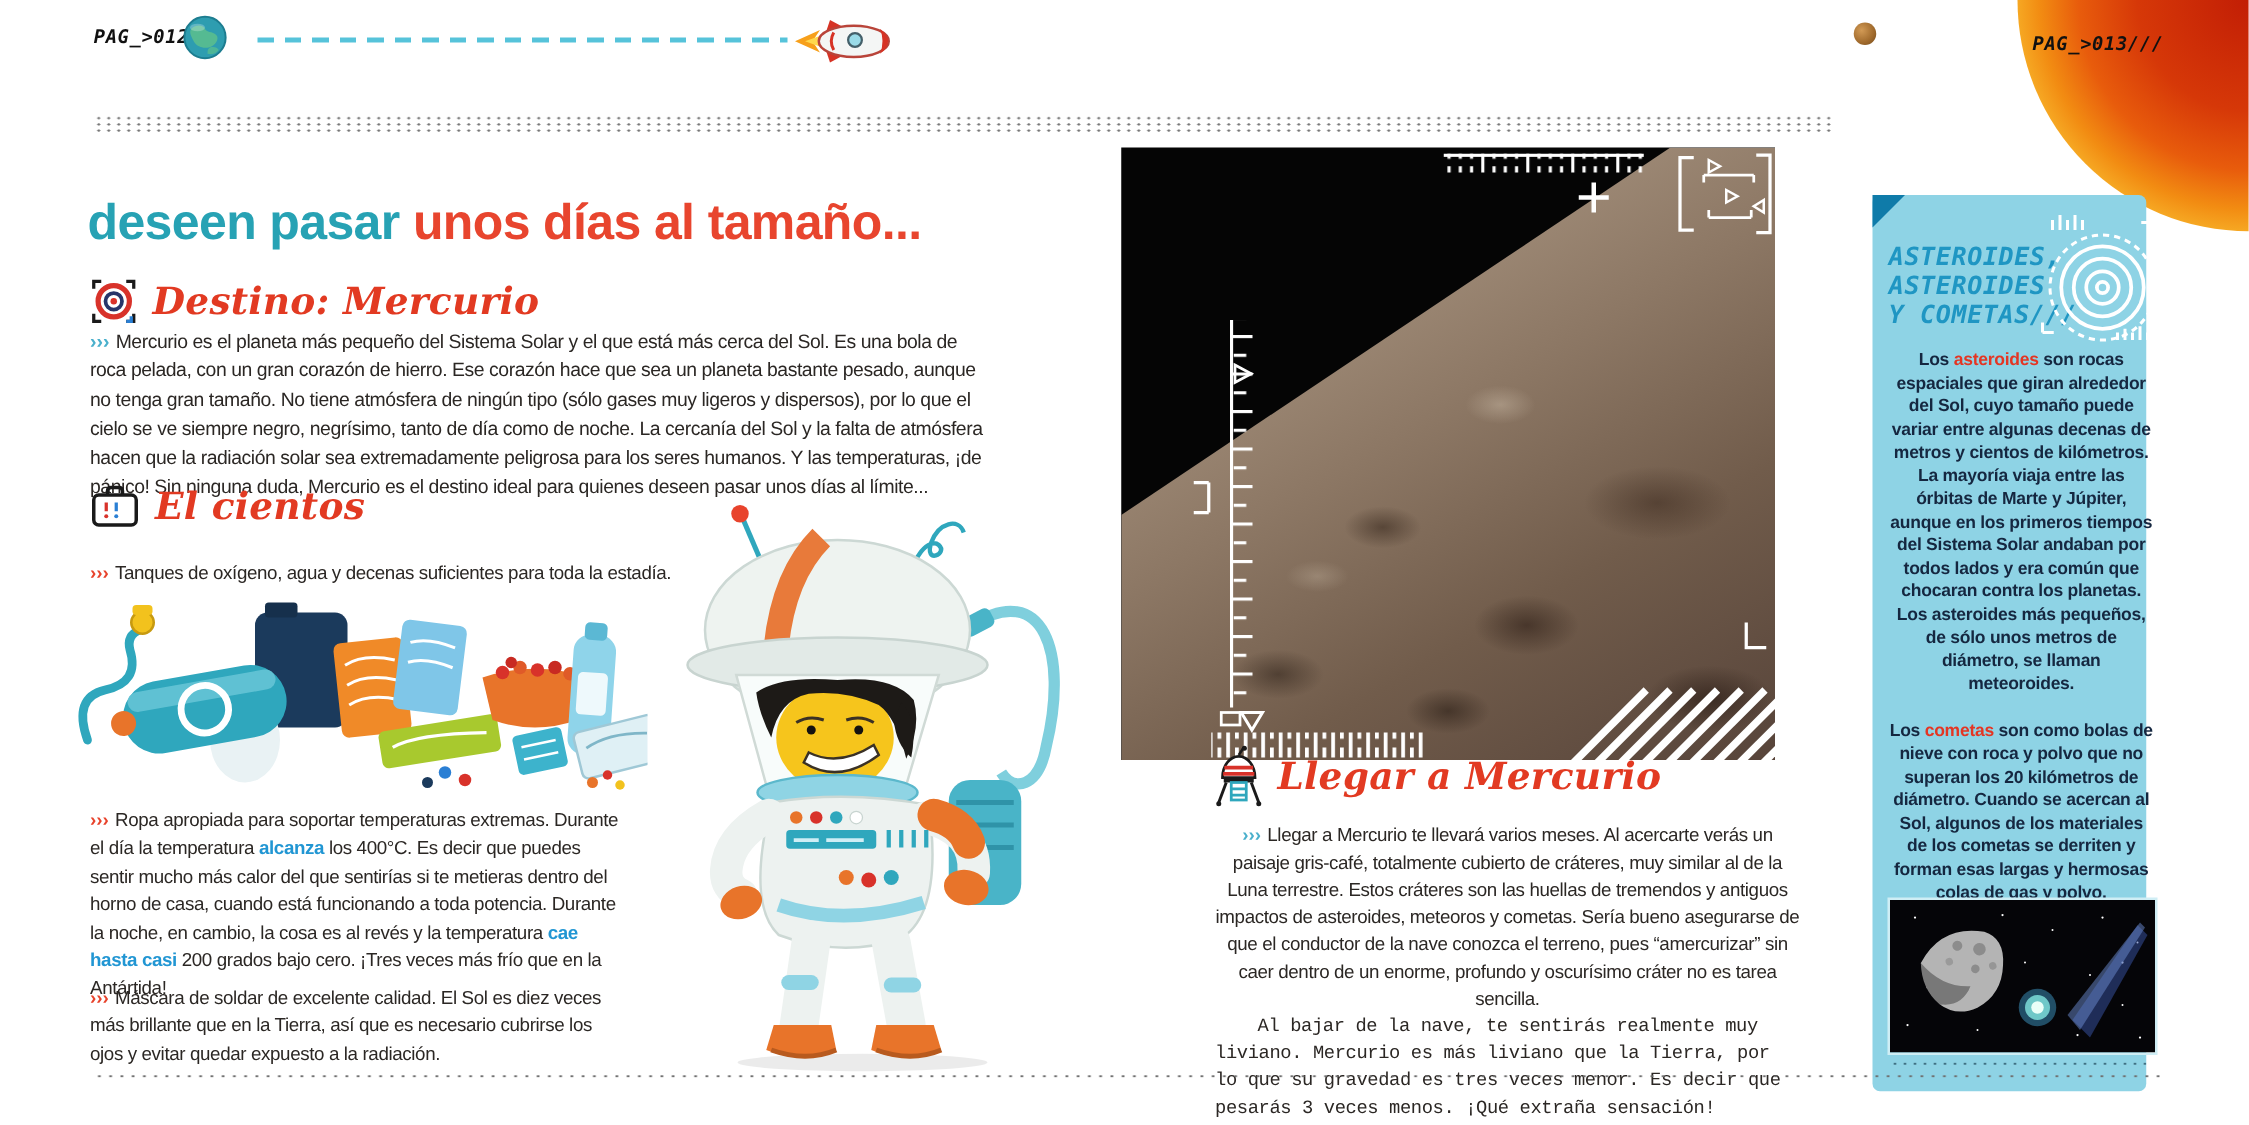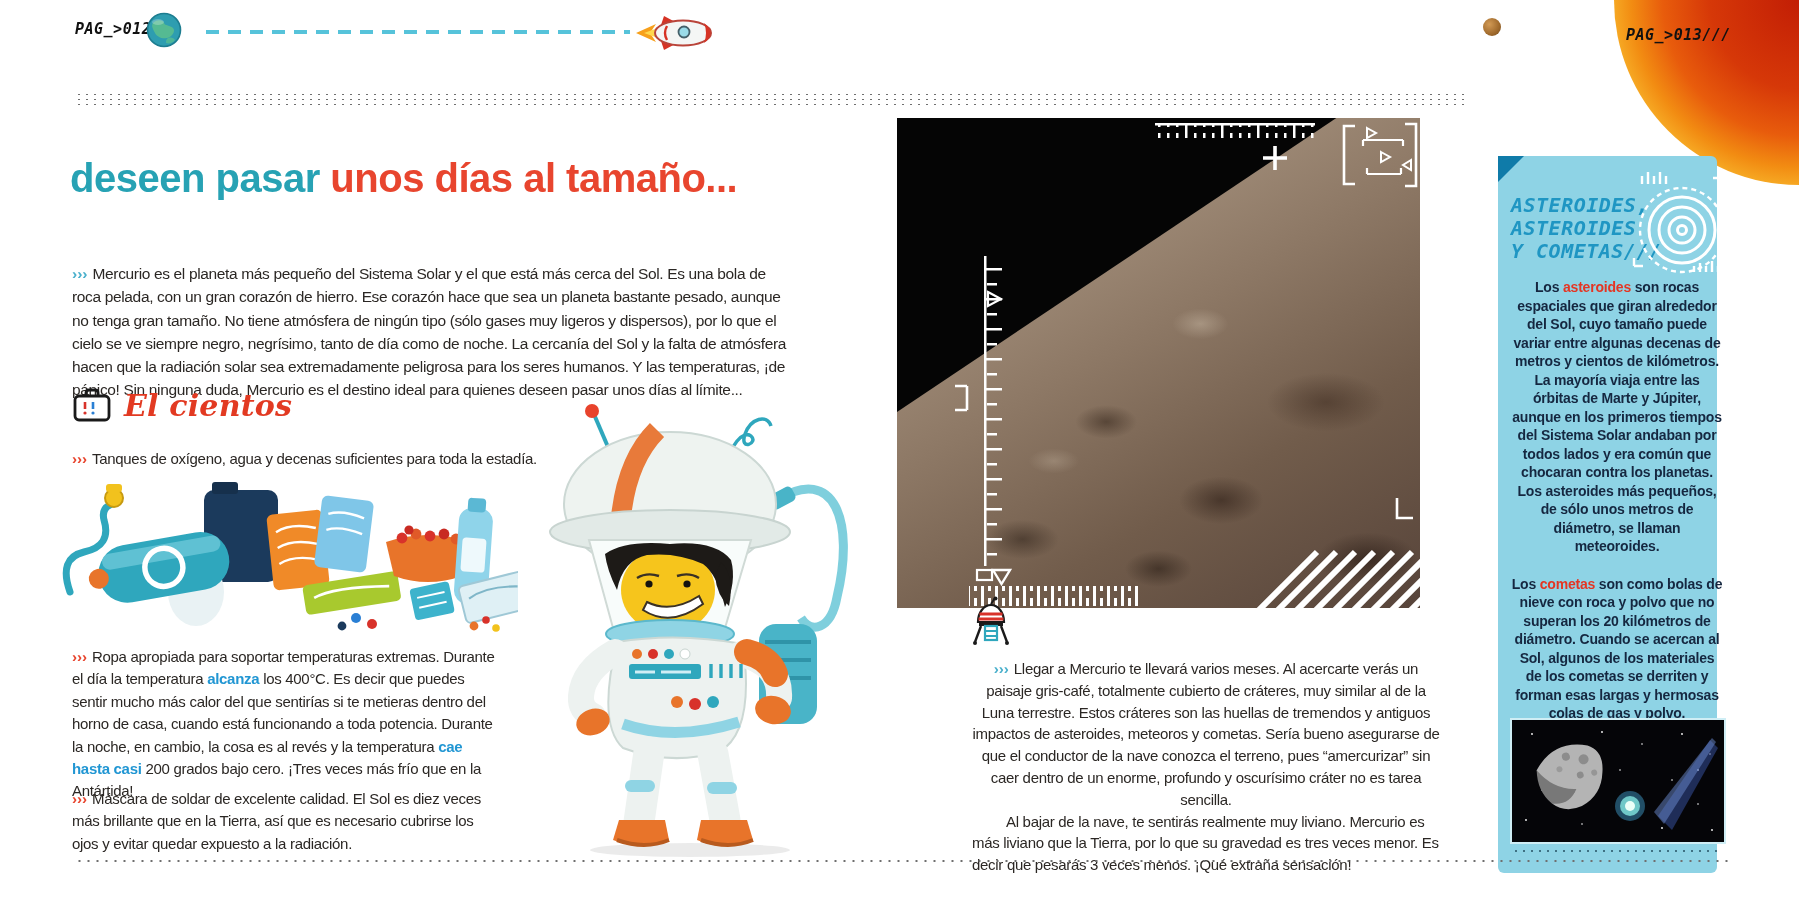--- a/index.html
+++ b/index.html
@@ -31,21 +31,21 @@
   .script-heading{font-family:"DejaVu Serif",serif;font-style:italic;font-weight:700;
                   font-size:30px;color:#e23a22;letter-spacing:0.2px;}
 
   
   .body-p{font-size:15.5px;line-height:23.3px;letter-spacing:-0.35px;margin:0;color:#2b2724;}
   .body-sm{font-size:15px;line-height:22.4px;letter-spacing:-0.3px;margin:0;color:#2b2724;}
   .arrow{font-weight:700;margin-right:5px;letter-spacing:0;}
   .arrow-teal{color:#4ab0cc;}
   .arrow-red{color:#e8432c;}
   .hl-blue{color:#2196d3;font-weight:700;}
-  .indent{ text-indent:34px;}
+  .indent{ text-indent:34px;font-family:Liberation Mono, monospace;}
 
   
   .photo{background:#050505;overflow:hidden;}
   .surface{position:absolute;left:0;top:0;width:100%;height:100%;
     clip-path:polygon(0% 60%,84% 0%,100% 0%,100% 100%,0% 100%);
     background:
       radial-gradient(ellipse 60px 34px at 62% 78%,rgba(40,25,18,0.55),transparent 70%),
       radial-gradient(ellipse 44px 24px at 40% 62%,rgba(45,30,20,0.5),transparent 70%),
       radial-gradient(ellipse 84px 42px at 82% 58%,rgba(50,32,22,0.45),transparent 70%),
       radial-gradient(ellipse 52px 28px at 24% 86%,rgba(40,28,20,0.5),transparent 70%),
@@ -95,20 +95,30 @@
   <div class="abs mercury-dot" style="left:1483px;top:18px;"></div>
   <div class="abs pageno" style="left:1626px;top:26px;">PAG_&gt;013///</div>
 
   <div class="abs dots" style="left:75px;top:92px;width:1390px;height:16px;"></div>
 
   <h1 class="abs title" style="left:70px;top:108px;width:700px;">
     <br>
     <span class="t-teal">deseen pasar </span><span class="t-red">unos días al tamaño...</span>
   </h1>
 
+  <div class="abs sec-head" style="left:72px;top:222px;">
+    <svg width="38" height="38" viewBox="0 0 38 38">
+      <path d="M3 9 V3 H9 M29 3 H35 V9 M35 29 V35 H29 M9 35 H3 V29" fill="none" stroke="#1a1a1a" stroke-width="2.6"></path>
+      <path d="M33 31 V35 H29" fill="none" stroke="#2a7fd4" stroke-width="2.6"></path>
+      <circle cx="19" cy="19" r="12.5" fill="#ffffff" stroke="#d8322a" stroke-width="4.2"></circle>
+      <circle cx="19" cy="19" r="6.6" fill="#ffffff" stroke="#27356a" stroke-width="3"></circle>
+      <circle cx="19" cy="19" r="2.6" fill="#d8322a"></circle>
+    </svg>
+    <span class="script-heading">Destino: Mercurio</span>
+  </div>
   <p class="abs body-p" style="left:72px;top:262px;width:724px;">
     <span class="arrow arrow-teal">›››</span><span>Mercurio es el planeta más pequeño del Sistema Solar y el que está más cerca del Sol. Es una bola de roca pelada, con un gran corazón de hierro. Ese corazón hace que sea un planeta bastante pesado, aunque no tenga gran tamaño. No tiene atmósfera de ningún tipo (sólo gases muy ligeros y dispersos), por lo que el cielo se ve siempre negro, negrísimo, tanto de día como de noche. La cercanía del Sol y la falta de atmósfera hacen que la radiación solar sea extremadamente peligrosa para los seres humanos. Y las temperaturas, ¡de pánico! Sin ninguna duda, Mercurio es el destino ideal para quienes deseen pasar unos días al límite...</span>
   </p>
 
   <div class="abs sec-head" style="left:72px;top:386px;">
     <svg width="40" height="38" viewBox="0 0 40 38">
       <path d="M14 10 V7 q0-3 3-3 h6 q3 0 3 3 v3" fill="none" stroke="#1a1a1a" stroke-width="2.8"></path>
       <rect x="3" y="10" width="34" height="24" rx="4" fill="#ffffff" stroke="#1a1a1a" stroke-width="2.8"></rect>
       <line x1="13" y1="16" x2="13" y2="23" stroke="#d8322a" stroke-width="2.6"></line>
       <circle cx="13" cy="27" r="1.6" fill="#d8322a"></circle>
@@ -287,20 +297,21 @@
       <path d="M6 26 a13 17 0 0 1 26 0 z" fill="#ffffff" stroke="#1a1a1a" stroke-width="2.2"></path>
       <path d="M7.5 18 h23 M6.5 23 h25" stroke="#d8322a" stroke-width="3"></path>
       <rect x="7" y="26" width="24" height="4" fill="#1a1a1a"></rect>
       <rect x="13" y="30" width="12" height="14" fill="none" stroke="#2fa7bd" stroke-width="2.2"></rect>
       <path d="M13 35 h12 M13 40 h12" stroke="#2fa7bd" stroke-width="2.2"></path>
       <line x1="9" y1="30" x2="3" y2="46" stroke="#1a1a1a" stroke-width="2.4"></line>
       <line x1="29" y1="30" x2="35" y2="46" stroke="#1a1a1a" stroke-width="2.4"></line>
       <circle cx="3" cy="47" r="2" fill="#1a1a1a"></circle>
         <circle cx="35" cy="47" r="2" fill="#1a1a1a"></circle>
     </svg>
+    <span class="script-heading">Llegar a Mercurio</span>
   </div>
   <div class="abs" style="left:972px;top:658px;width:468px;">
     <p class="body-sm" style="line-height:21.8px;text-align:center;">
       <span class="arrow arrow-teal">›››</span><span>Llegar a Mercurio te llevará varios meses. Al acercarte verás un paisaje gris-café, totalmente cubierto de cráteres, muy similar al de la Luna terrestre. Estos cráteres son las huellas de tremendos y antiguos impactos de asteroides, meteoros y cometas. Sería bueno asegurarse de que el conductor de la nave conozca el terreno, pues “amercurizar” sin caer dentro de un enorme, profundo y oscurísimo cráter no es tarea sencilla.</span>
     </p>
     <p class="body-sm indent" style="line-height:21.8px;margin-top:0;">Al bajar de la nave, te sentirás realmente muy liviano. Mercurio es más liviano que la Tierra, por lo que su gravedad es tres veces menor. Es decir que pesarás 3 veces menos. ¡Qué extraña sensación!</p>
   </div>
 
   <div class="abs sidebar" style="left:1498px;top:128px;width:219px;height:717px;margin-top:28px;">
     <div class="abs fold" style="left:0;top:0;"></div>

